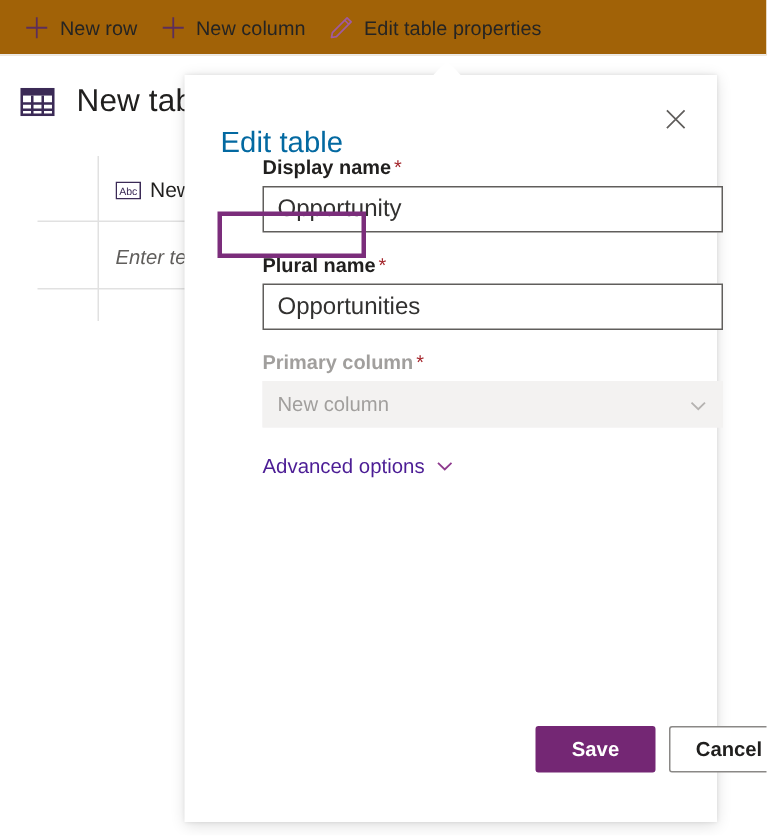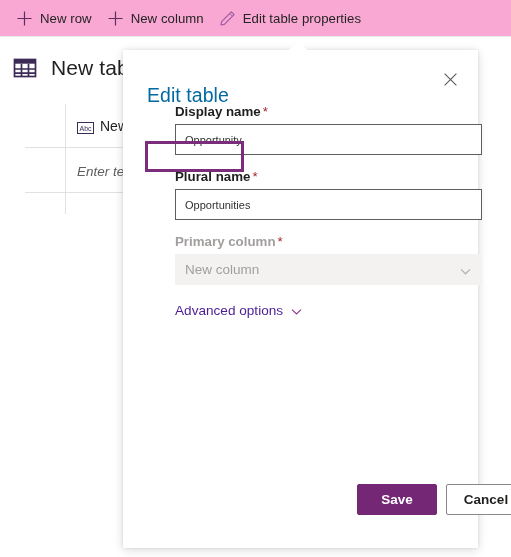--- a/index.html
+++ b/index.html
@@ -22,21 +22,21 @@
     background: #ffffff;
   }
 
   
   .commandbar {
     position: absolute;
     left: 0;
     top: 0;
     width: 511px;
     height: 37px;
-    background: #f9a8d4;
+    background: #a16207;
     border-bottom: 1px solid #ebebeb;
     display: flex;
     align-items: center;
     padding-left: 8px;
     box-sizing: border-box;
   }
   .cmd-item {
     display: flex;
     align-items: center;
     height: 36px;
@@ -208,21 +208,21 @@
     margin-left: 2px;
   }
 
   .txtbox {
     width: 100%;
     height: 31px;
     box-sizing: border-box;
     border: 1px solid #605e5c;
     background: #ffffff;
     font-family: "Liberation Sans", sans-serif;
-    font-size: 11px;
+    font-size: 16px;
     color: #323130;
     padding: 0 9px;
     outline: none;
     border-radius: 0;
   }
   .txtarea {
     width: 100%;
     height: 70px;
     box-sizing: border-box;
     border: 1px solid #605e5c;

